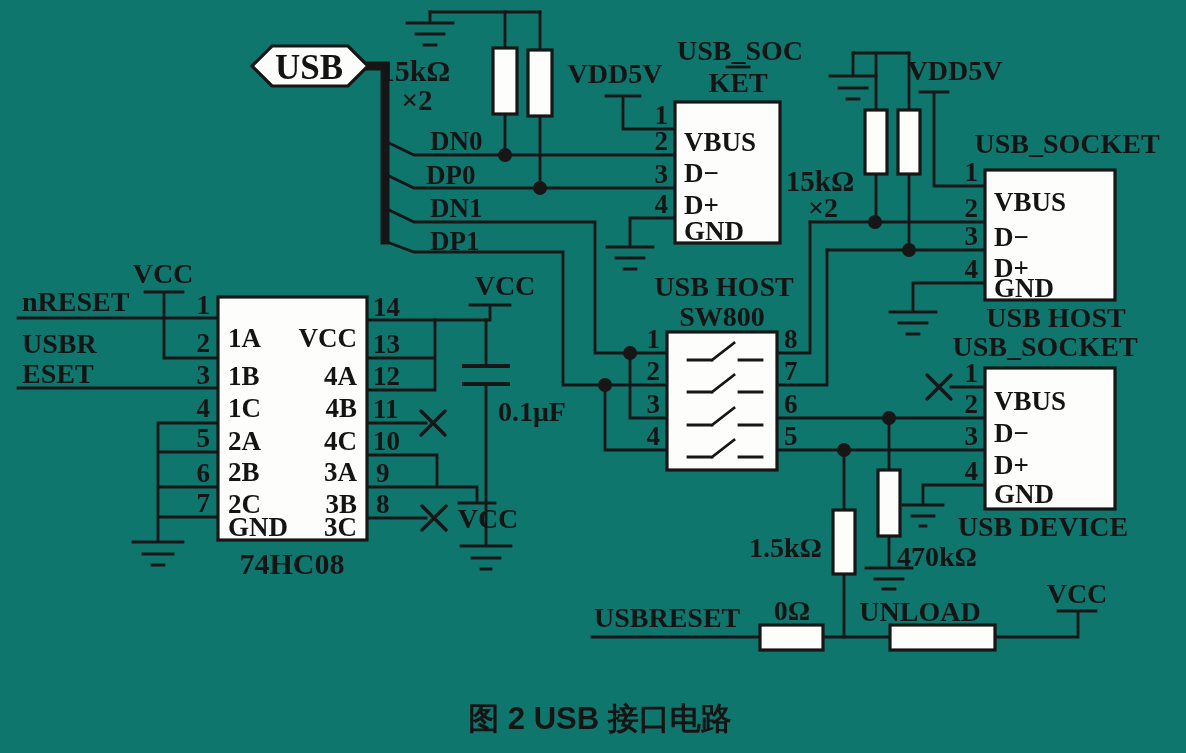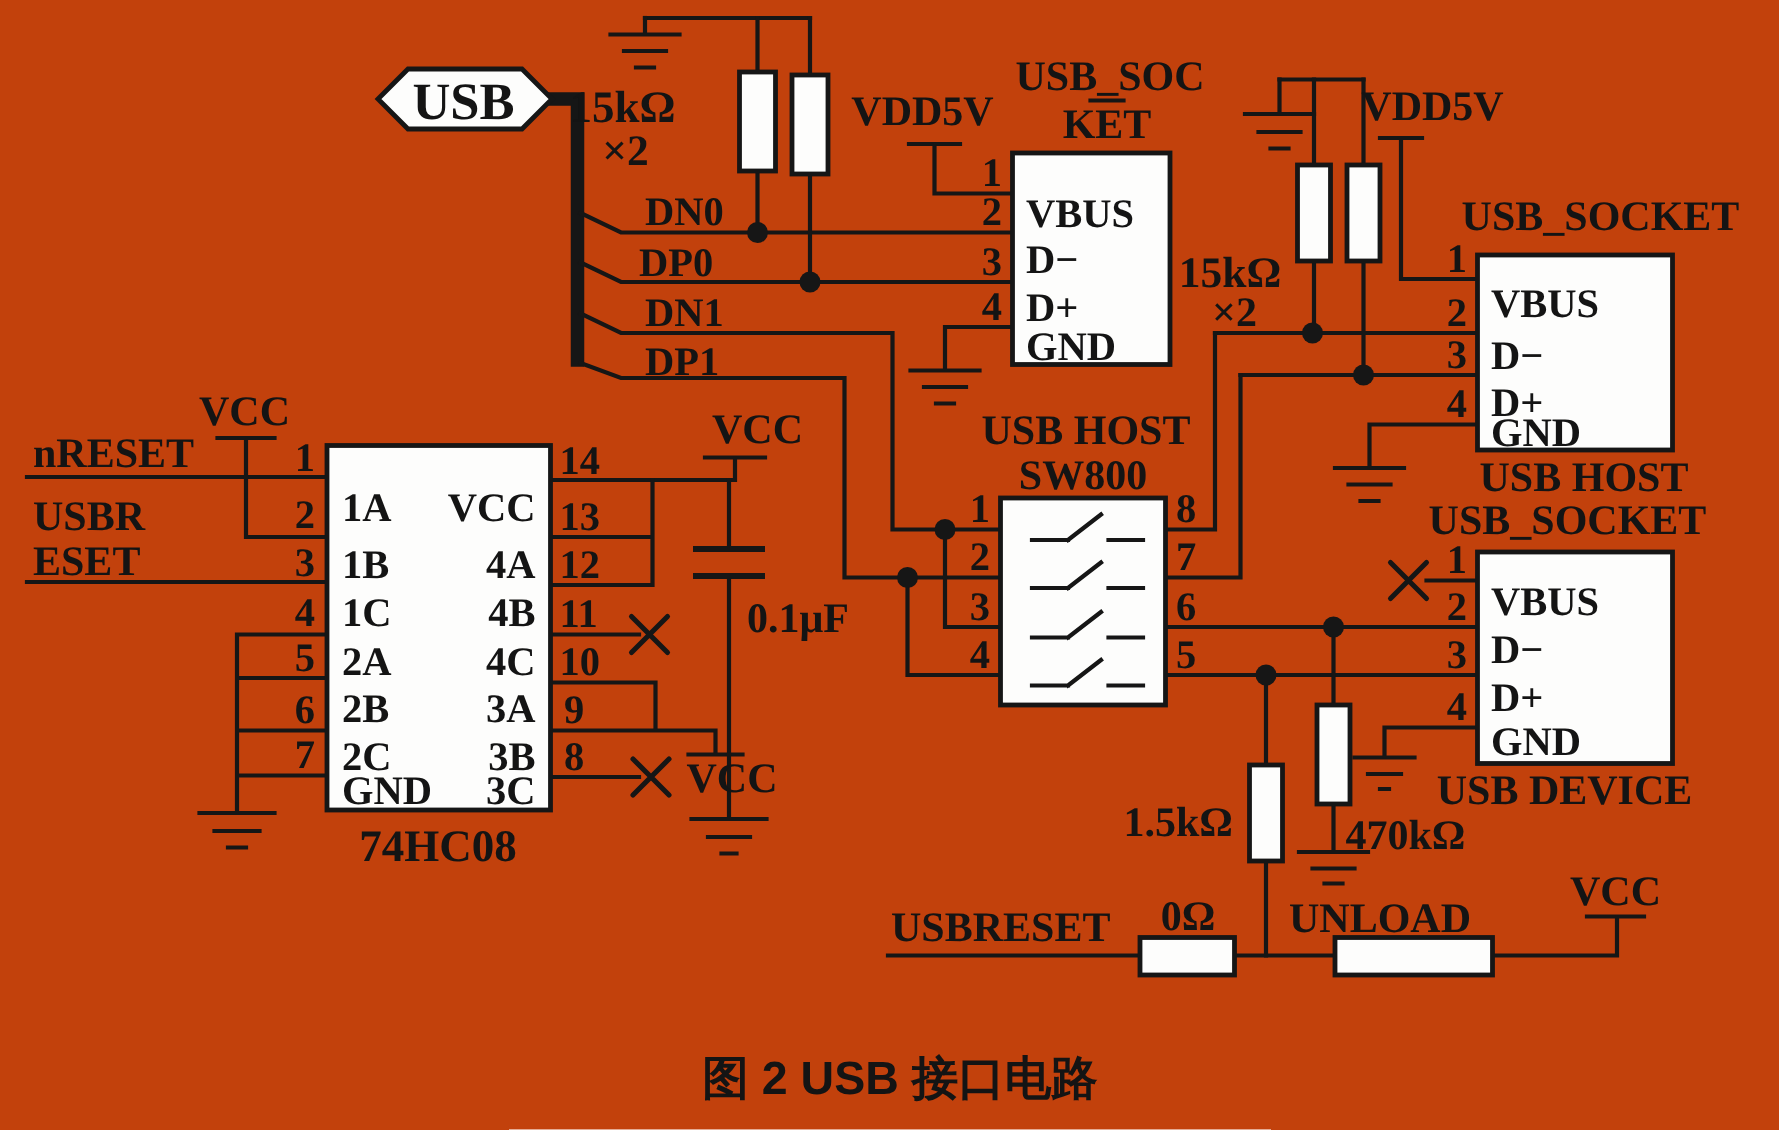--- a/index.html
+++ b/index.html
@@ -1,16 +1,16 @@
 <!DOCTYPE html>
 <html><head>
 <meta charset="utf-8">
 <style>
   html,body{margin:0;padding:0;background:#ffffff;}
-  .page{width:1186px;height:753px;background:#c2410c;position:relative;overflow:hidden;}
+  .page{width:1186px;height:753px;background:#0f766e;position:relative;overflow:hidden;}
   svg{display:block;}
   .t{font-family:"Liberation Serif","DejaVu Serif",serif;font-weight:bold;fill:#141414;}
   .cap{font-family:"Liberation Sans","DejaVu Sans",sans-serif;font-weight:bold;fill:#141414;}
   .w{stroke:#161616;stroke-width:2.8;fill:none;stroke-linecap:square;}
   .w4{stroke:#161616;stroke-width:4;fill:none;stroke-linecap:square;}
   .bus{stroke:#161616;stroke-width:9;fill:none;stroke-linecap:square;}
   .box{stroke:#161616;stroke-width:3.2;fill:#fdfdfc;}
   .dot{fill:#161616;stroke:none;}
   .xm{stroke:#161616;stroke-width:3.4;fill:none;stroke-linecap:round;}
 </style>

